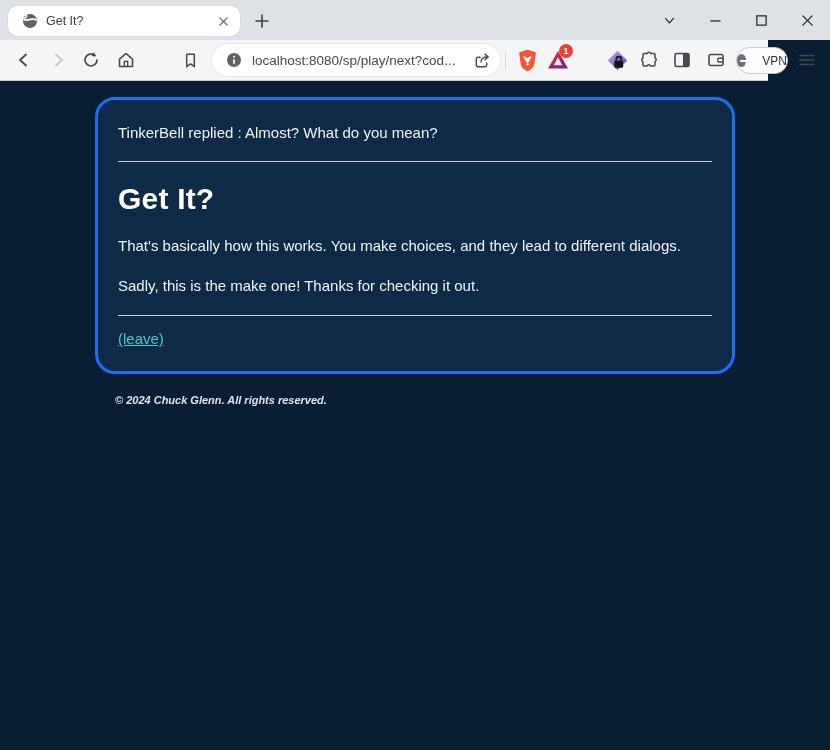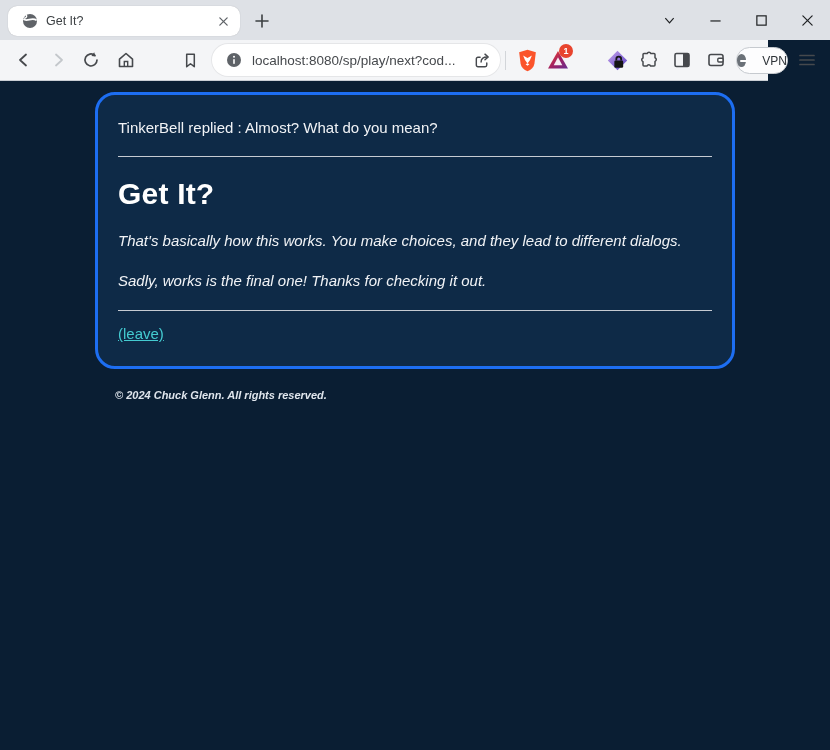--- a/index.html
+++ b/index.html
@@ -29,26 +29,26 @@
   .badge { position:absolute; left:13px; top:-4px; min-width:14px; height:14px; border-radius:7px; background:#e8442e;
            color:#fff; font-size:9px; font-weight:bold; display:flex; align-items:center; justify-content:center; padding:0 3px; }
   .vpn-pill { position:absolute; left:736px; top:7px; width:52px; height:27px; border:1px solid #c6cacf;
               border-radius:14px; background:#fdfdfe; display:flex; align-items:center; justify-content:center; gap:16px; }
   .vpn-dot { width:13px; height:13px; border-radius:50%; background:#6b7178; position:relative; }
   .vpn-dot::after { content:""; position:absolute; left:3px; top:5.5px; width:7px; height:2px; background:#fff; border-radius:1px; }
   .vpn-text { font-size:12px; color:#2e3338; }
 
   
   .page { position:absolute; left:0; top:81px; width:830px; height:669px; background:#0a1e33; color:#f1f3f6; }
-  .dialog-box { margin:11px auto 0 auto; width:640px; background:#0e2a47; border:3px solid #1d6ef2;
+  .dialog-box { margin:16px auto 0 auto; width:640px; background:#0e2a47; border:3px solid #1d6ef2;
                 border-radius:20px; padding:24px 20px 22px 20px; }
   .reply-line { font-size:15px; color:#f1f3f6; }
   .rule { border:0; border-top:1px solid #c6cbd2; height:0; margin:20px 0 0 0; }
   .page-title { font-size:30px; font-weight:bold; color:#ffffff; margin:20px 0 0 0; letter-spacing:.2px; }
-  .body-para { font-size:15px; line-height:1.3; margin:20px 0 0 0; max-width:578px; color:#f1f3f6;font-style:italic; }
+  .body-para { font-size:15px; line-height:1.3; margin:20px 0 0 0; max-width:578px; color:#f1f3f6; }
   .leave-link { display:inline-block; margin:14px 0 2px 0; font-size:15px; color:#44cbd1; text-decoration:underline; cursor:pointer; }
   .copyright { margin:20px 0 0 95px; padding-left:20px; font-size:11px; font-weight:bold; color:#dfe5ec;font-style:italic; }
 </style>
 </head>
 <body>
 
 <div class="tabstrip">
 
   <div class="tab">
     <span class="tab-favicon">
@@ -216,19 +216,19 @@
   </div>
 </div>
 
 <div class="page">
 
   <div class="dialog-box">
     <p class="reply-line">TinkerBell replied : Almost? What do you mean?</p>
     <hr class="rule">
     <h1 class="page-title">Get It?</h1>
     <p class="body-para">That's basically how this works. You make choices, and they lead to different dialogs.</p>
-    <p class="body-para">Sadly, works is the final one! Thanks for checking it out.</p>
+    <p class="body-para">Sadly, this is the make one! Thanks for checking it out.</p>
     <hr class="rule">
     <a class="leave-link" href="#">(leave)</a>
   </div>
 
   <div class="copyright">© 2024 Chuck Glenn. All rights reserved.</div>
 </div>
 
 </body></html>

